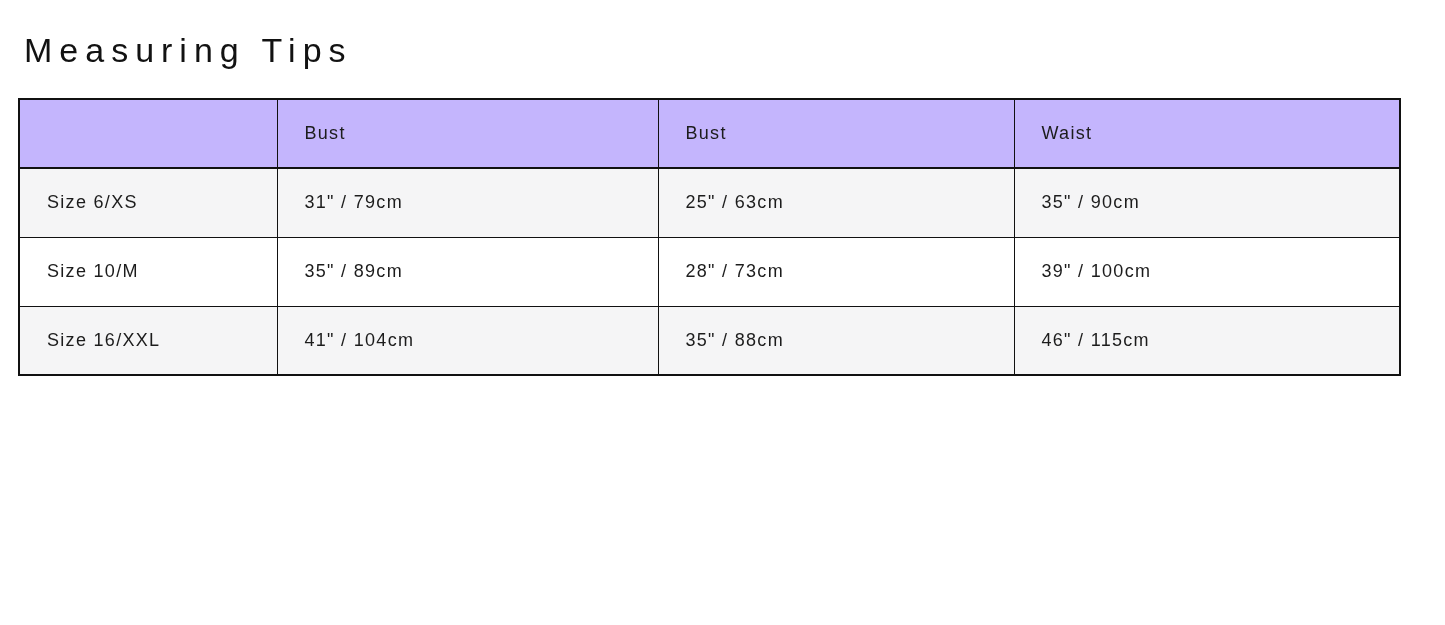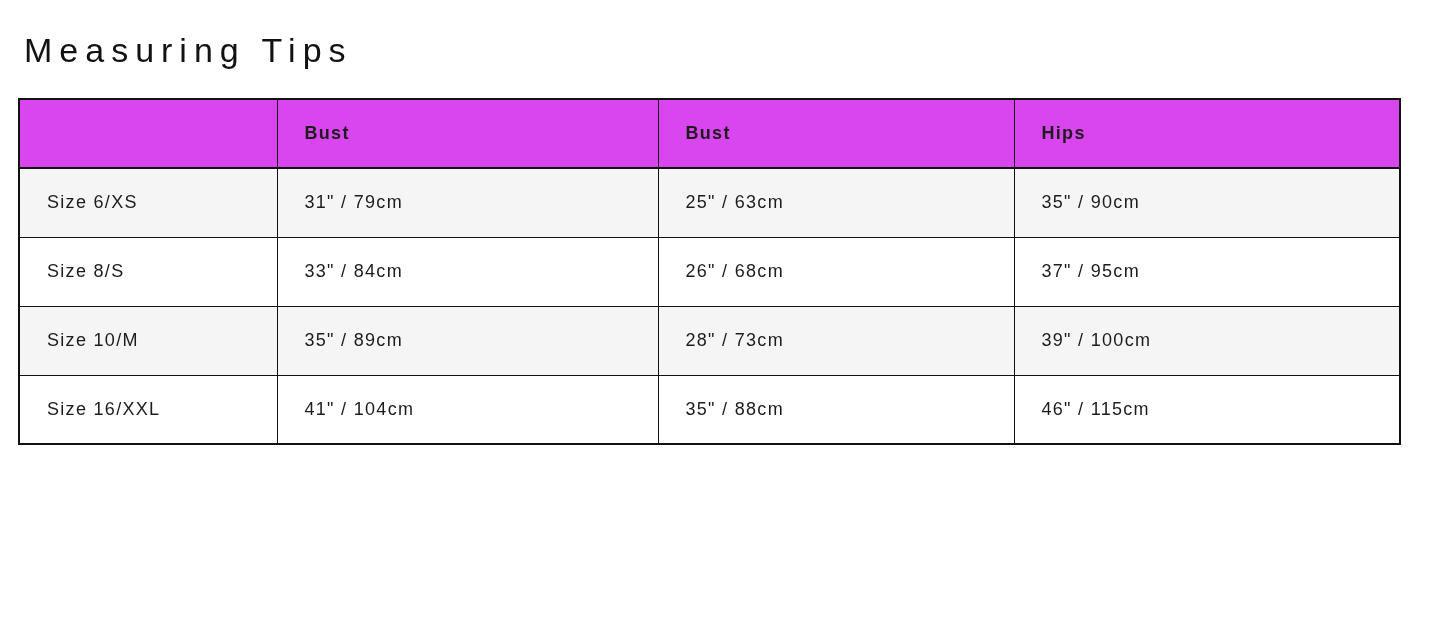--- a/index.html
+++ b/index.html
@@ -48,22 +48,22 @@
     padding: 0 8px 0 27px;
     text-align: left;
     vertical-align: middle;
     font-size: 18px;
     letter-spacing: 1.3px;
     color: #1c1c1c;
     white-space: nowrap;
     overflow: hidden;
   }
   .size-chart thead th {
-    font-weight: 700;
-    background: #d946ef;
+    font-weight: 400;
+    background: #c4b5fd;
     border-bottom: 2px solid #111111;
   }
   .size-chart td.size-label {
     font-weight: 400;
   }
   .size-chart tbody tr:nth-child(odd) {
     background: #f5f5f6;
   }
   .size-chart tbody tr:nth-child(even) {
     background: #ffffff;
@@ -81,35 +81,29 @@
       <col class="c-size">
         <col class="c-bust">
         <col class="c-waist">
         <col class="c-hips">
     </colgroup>
     <thead>
       <tr>
         <th></th>
         <th>Bust</th>
         <th>Bust</th>
-        <th>Hips</th>
+        <th>Waist</th>
       </tr>
     </thead>
     <tbody>
       <tr>
         <td class="size-label">Size 6/XS</td>
         <td>31" / 79cm</td>
         <td>25" / 63cm</td>
         <td>35" / 90cm</td>
-      </tr>
-      <tr>
-        <td class="size-label">Size 8/S</td>
-        <td>33" / 84cm</td>
-        <td>26" / 68cm</td>
-        <td>37" / 95cm</td>
       </tr>
       <tr>
         <td class="size-label">Size 10/M</td>
         <td>35" / 89cm</td>
         <td>28" / 73cm</td>
         <td>39" / 100cm</td>
       </tr>
       <tr>
         <td class="size-label">Size 16/XXL</td>
         <td>41" / 104cm</td>

